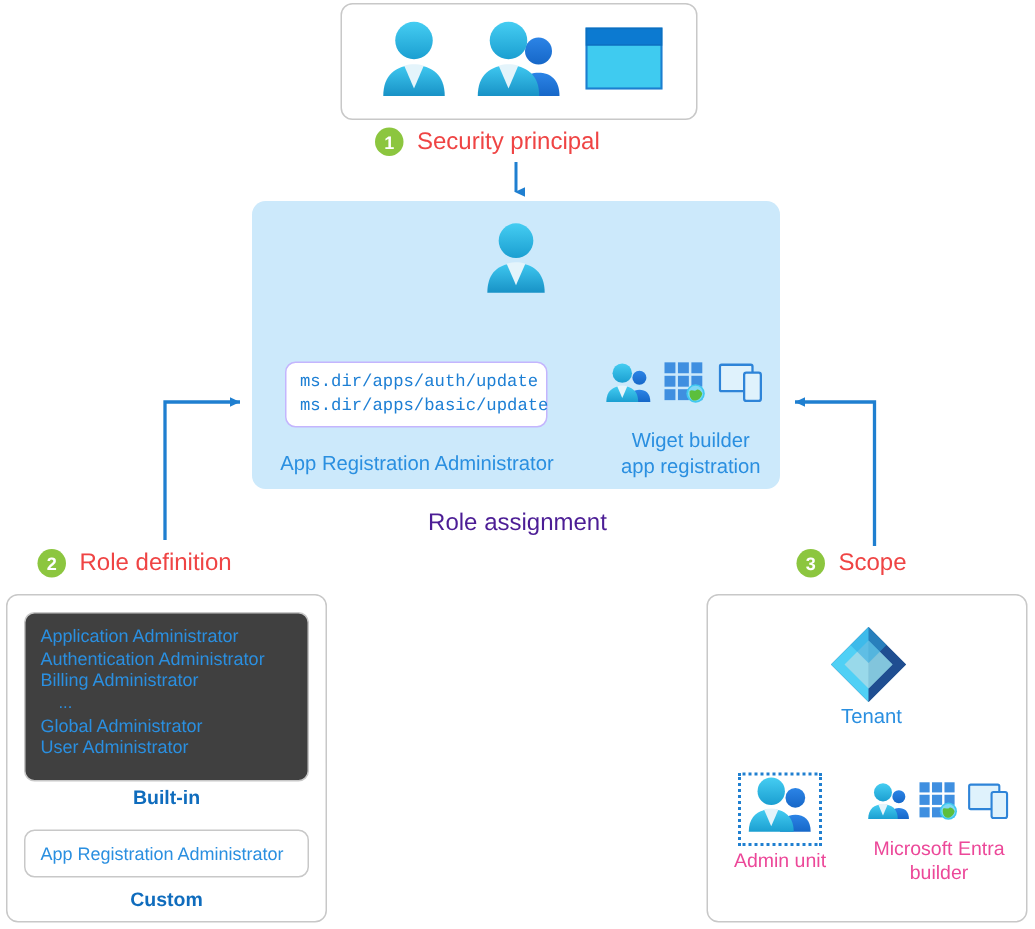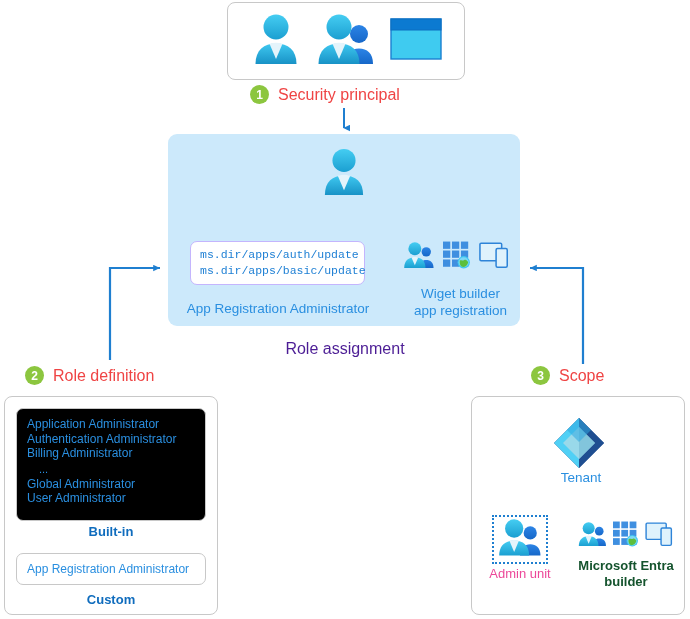--- a/index.html
+++ b/index.html
@@ -125,21 +125,21 @@
   
   #roledef-box {
     left: 4px; top: 396px;
     width: 214px; height: 219px;
   }
   #builtin-list {
     left: 16px; top: 408px;
     width: 190px; height: 113px;
     border: 1px solid #c8c8c8;
     border-radius: 7px;
-    background: #000000;
+    background: #404040;
     box-sizing: border-box;
     padding: 8px 10px;
   }
   .role-item {
     font-size: 12px;
     color: #2a8fe0;
     line-height: 14.6px;
     white-space: nowrap;
   }
   .role-item.ellipsis {
@@ -214,23 +214,22 @@
     left: 578px; top: 521px;
     display: flex;
     align-items: flex-end;
     gap: 5px;
   }
   #entra-label {
     left: 566px; top: 558px;
     width: 120px;
     text-align: center;
     font-size: 13px;
-    color: #14532d;
+    color: #ec4899;
     line-height: 16px;
-    font-weight: bold;
   }
 
   
   #connectors {
     left: 0; top: 0;
     width: 690px; height: 619px;
     pointer-events: none;
   }
 </style>
 </head>

